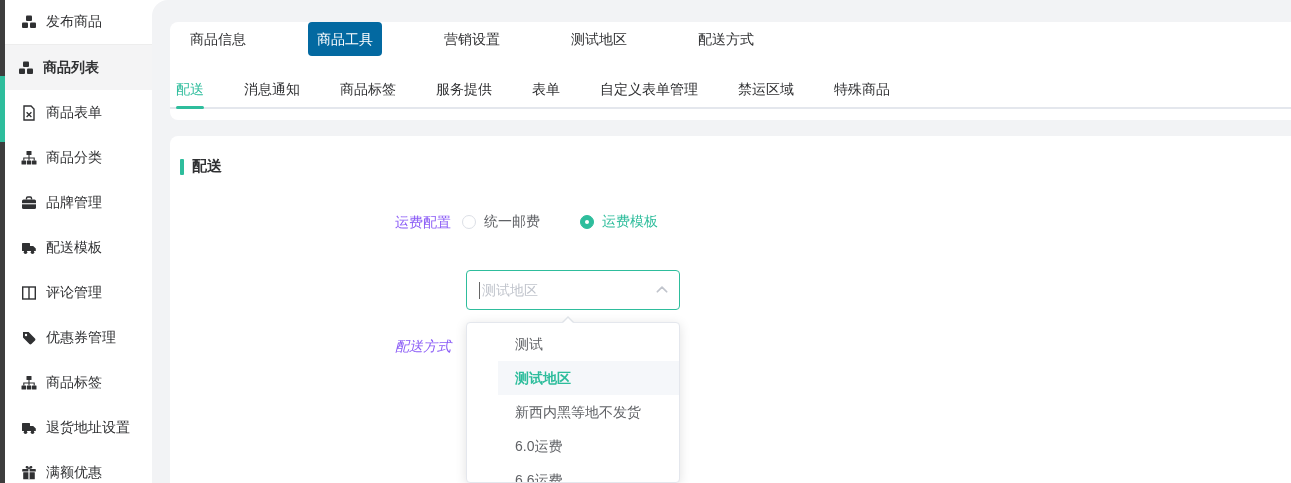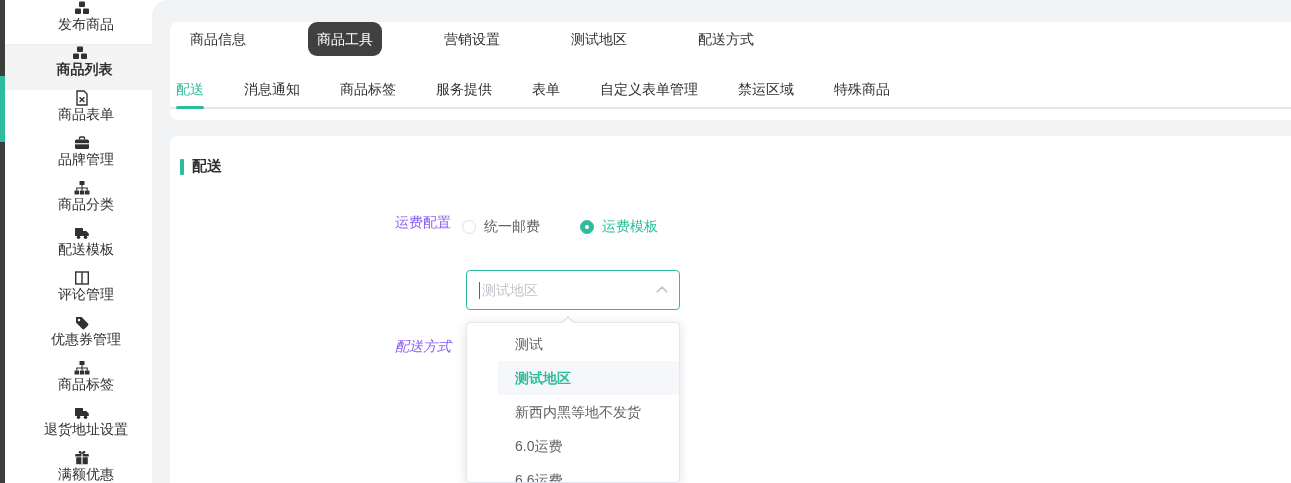--- a/index.html
+++ b/index.html
@@ -10,55 +10,55 @@
     font-family:"Liberation Sans", sans-serif; font-size:14px;
   }
   svg { display:block; }
 
   
   .strip { position:absolute; left:0; top:0; width:5px; height:100%; background:#3d3d3d; z-index:40; }
   .strip-thumb { position:absolute; left:0; top:76px; width:5px; height:66px; background:#2ebd9c; }
 
   
   .sidebar { position:absolute; left:5px; top:0; width:147px; height:100%; background:#fff; z-index:30; }
-  .side-item { height:45px; display:flex; align-items:center; padding-left:15px; cursor:pointer;flex-direction:column; }
+  .side-item { height:45px; display:flex; align-items:center; padding-left:15px; cursor:pointer; }
   .side-item:first-child { border-bottom:1px solid #ededed; }
   .side-item.active { background:#f4f4f5; font-weight:bold;padding-left:12px; }
   .side-icon { width:17px; height:16px; margin-right:9px; flex:none; display:flex; align-items:center; justify-content:center; }
   .side-icon svg { width:16px; height:16px; }
 
   
   .corner-notch { position:absolute; left:152px; top:0; width:16px; height:16px; background:#fff; z-index:5; }
   .corner-notch::after { content:""; position:absolute; inset:0; background:#f2f3f5; border-top-left-radius:16px; }
 
   
   .tabs-panel { position:absolute; left:170px; top:22px; width:1121px; height:98px; background:#fff;
                 border-radius:8px 0 0 8px; z-index:10; }
   .top-tabs { height:50px; display:flex; align-items:flex-start; padding-left:20px; }
   .top-tab { width:127px; cursor:pointer; }
   .top-tab .lbl { display:inline-block; padding:10px 9px; margin-left:-9px; border-radius:4px; line-height:1; }
-  .top-tab.active .lbl { background:#404040; color:#fff;border-radius:9px; }
+  .top-tab.active .lbl { background:#0369a1; color:#fff; }
   .sub-tabs { height:37px; display:flex; align-items:center; padding-left:6px; border-bottom:2px solid #e4e7ed; }
   .sub-tab { margin-right:40px; position:relative; height:100%; display:flex; align-items:center; cursor:pointer; }
   .sub-tab.active { color:#2ebd9c; }
   .sub-tab.active::after { content:""; position:absolute; left:0; right:0; bottom:-2px; height:3px;
                            background:#2ebd9c; border-radius:2px; }
 
   
   .content-panel { position:absolute; left:170px; top:136px; width:1121px; height:347px; background:#fff;
                    border-radius:8px 0 0 0; z-index:10; }
   .section-header { position:absolute; left:10px; top:21px; display:flex; align-items:center; }
   .section-bar { width:4px; height:16px; background:#2ebd9c; border-radius:1px; margin-right:8px; }
   .section-title { font-size:15px; font-weight:bold; }
 
   .form-label { position:absolute; color:#8b5cf6; width:58px; text-align:left; line-height:14px; }
   .lbl-freight { left:225px; top:79px; }
   .lbl-method  { left:225px; top:203px;font-style:italic; }
 
-  .radio-group { position:absolute; left:292px; top:72px; height:28px; display:flex; align-items:flex-end; }
+  .radio-group { position:absolute; left:292px; top:72px; height:28px; display:flex; align-items:center; }
   .radio { display:flex; align-items:center; margin-right:40px; color:#606266; cursor:pointer; }
   .radio-dot { position:relative; width:14px; height:14px; border-radius:50%;
                border:1px solid #dcdfe6; background:#fff; margin-right:8px; flex:none; }
   .radio.checked .radio-dot { background:#2ebd9c; border-color:#2ebd9c; }
   .radio.checked .radio-dot::after { content:""; position:absolute; left:4px; top:4px; width:4px; height:4px;
                                      border-radius:50%; background:#fff; }
   .radio.checked .radio-label { color:#2ebd9c; }
 
   .select-box { position:absolute; left:296px; top:134px; width:214px; height:40px; background:#fff;
                 border:1px solid #2ebd9c; border-radius:4px; display:flex; align-items:center; z-index:15; }
@@ -112,38 +112,38 @@
       <svg viewBox="0 0 16 16">
           <path d="M3 1h7l3 3v11H3z" fill="none" stroke="#303133" stroke-width="1.4"></path>
           <path d="M5.6 7.2l4.8 4.8M10.4 7.2l-4.8 4.8" stroke="#303133" stroke-width="1.3"></path>
         </svg>
     </span>
     <span>商品表单</span>
   </div>
   <div class="side-item">
     <span class="side-icon">
       <svg viewBox="0 0 16 16" fill="#303133">
-          <rect x="1" y="4.5" width="14" height="9.5" rx="1.5"></rect>
-          <path d="M5.5 4.5V3.2c0-.7.5-1.2 1.2-1.2h2.6c.7 0 1.2.5 1.2 1.2v1.3" fill="none" stroke="#303133" stroke-width="1.4"></path>
-          <rect x="1" y="8.2" width="14" height="1.1" fill="#fff"></rect>
-        </svg>
-    </span>
-    <span>品牌管理</span>
-  </div>
-  <div class="side-item">
-    <span class="side-icon">
-      <svg viewBox="0 0 16 16" fill="#303133">
           <rect x="5.5" y="1" width="5" height="4" rx="0.5"></rect>
           <rect x="0.5" y="10.5" width="4.5" height="4" rx="0.5"></rect>
           <rect x="5.8" y="10.5" width="4.5" height="4" rx="0.5"></rect>
           <rect x="11" y="10.5" width="4.5" height="4" rx="0.5"></rect>
           <path d="M8 5v2.5M2.8 10.5V8h10.4v2.5M8 7.5v3" fill="none" stroke="#303133" stroke-width="1.1"></path>
         </svg>
     </span>
     <span>商品分类</span>
+  </div>
+  <div class="side-item">
+    <span class="side-icon">
+      <svg viewBox="0 0 16 16" fill="#303133">
+          <rect x="1" y="4.5" width="14" height="9.5" rx="1.5"></rect>
+          <path d="M5.5 4.5V3.2c0-.7.5-1.2 1.2-1.2h2.6c.7 0 1.2.5 1.2 1.2v1.3" fill="none" stroke="#303133" stroke-width="1.4"></path>
+          <rect x="1" y="8.2" width="14" height="1.1" fill="#fff"></rect>
+        </svg>
+    </span>
+    <span>品牌管理</span>
   </div>
   <div class="side-item">
     <span class="side-icon">
       <svg viewBox="0 0 16 16" fill="#303133">
           <rect x="1" y="3" width="8" height="8" rx="0.5"></rect>
           <path d="M9 6h3.2L14.8 8.6V11H9z"></path>
           <circle cx="4.5" cy="12.3" r="1.8"></circle>
           <circle cx="11.5" cy="12.3" r="1.8"></circle>
         </svg>
     </span>

